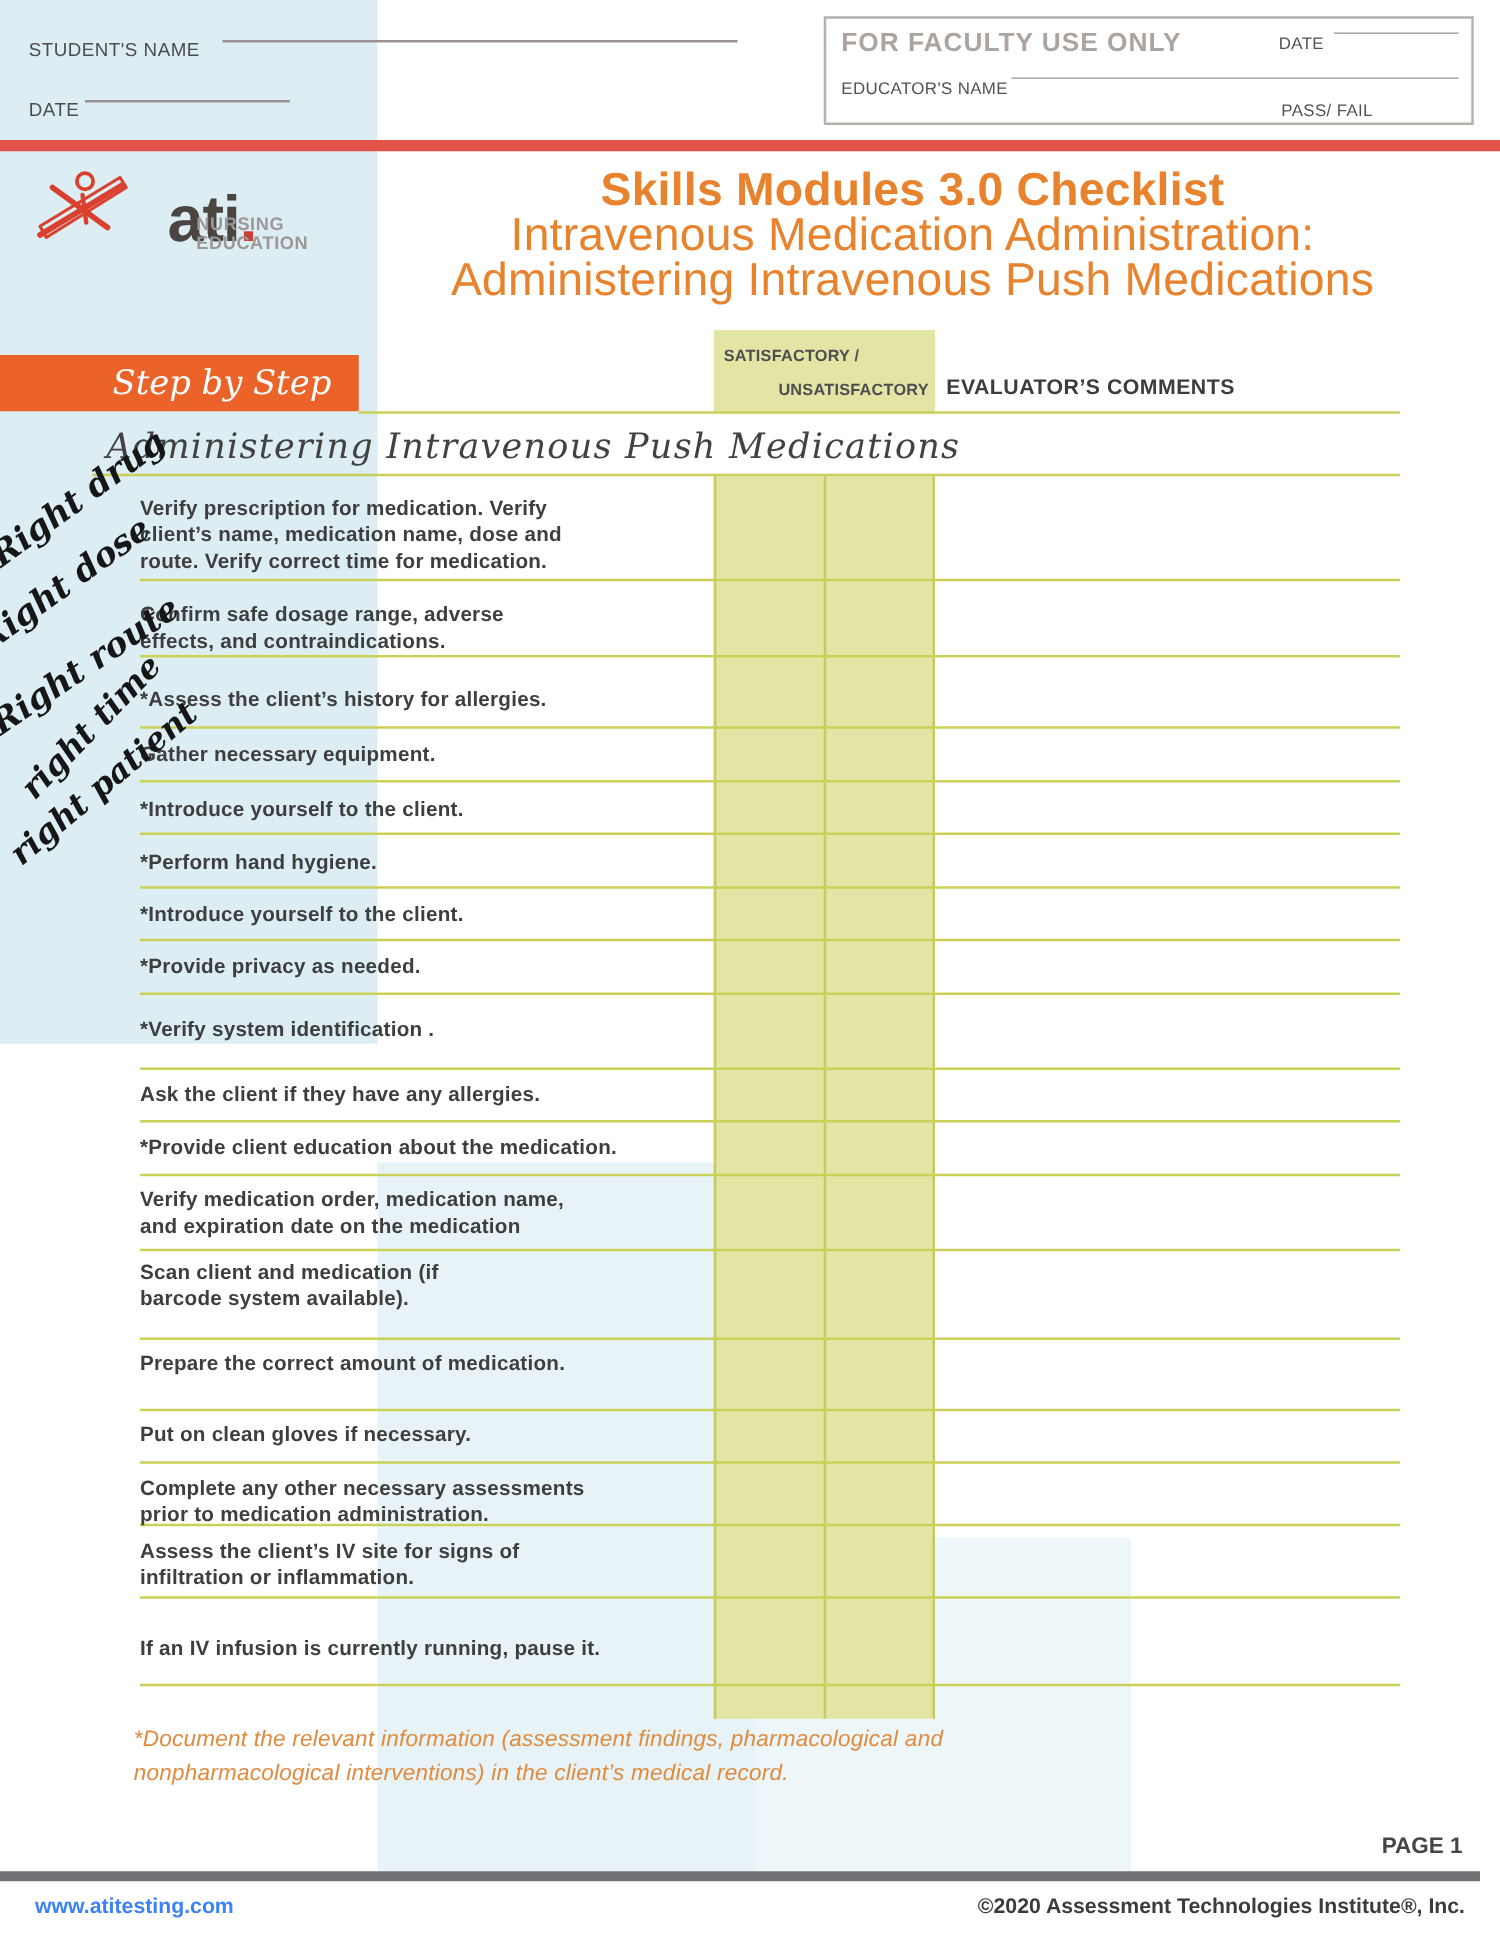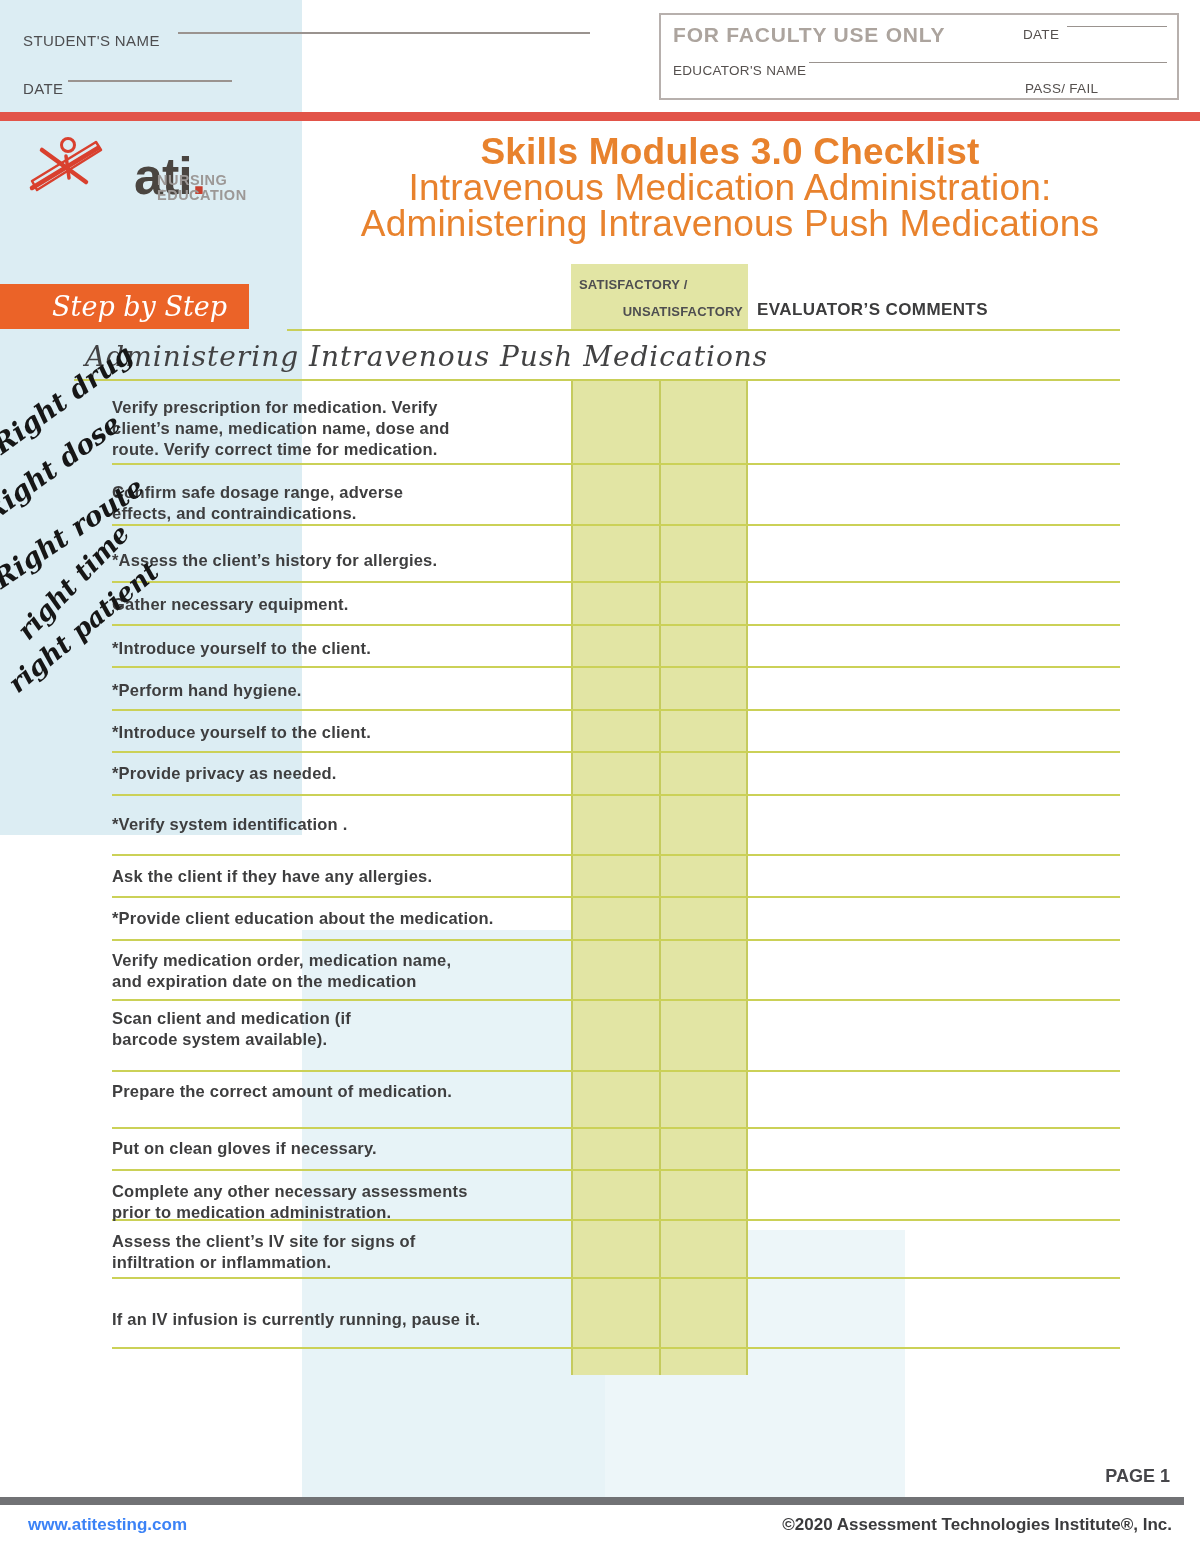--- a/index.html
+++ b/index.html
@@ -24,21 +24,21 @@
   .ati-word{position:absolute;left:62px;top:18px;font-size:52px;font-weight:700;
             color:#4a4540;letter-spacing:-1px;line-height:44px;margin-left:44px;}
   .ati-dot{color:#c8402f;}
   .ati-sub{position:absolute;left:129px;top:37px;font-size:14.5px;font-weight:700;
            color:#9c9896;letter-spacing:.5px;line-height:15px;}
   
   .doc-title{position:absolute;left:280px;top:134px;width:900px;text-align:center;
              color:#e8822d;line-height:36px;font-size:37px;letter-spacing:.2px;}
   .doc-title .t1{font-weight:700;}
   
-  .step-banner{position:absolute;left:0;top:284px;width:249px;height:45px;background:#eb6328;}
+  .step-banner{position:absolute;left:0;top:284px;width:287px;height:45px;background:#eb6328;}
   .step-banner span{display:block;text-align:right;padding-right:22px;line-height:45px;
                     color:#ffffff;font-family:"DejaVu Serif",serif;font-style:italic;font-size:27px;}
   .khaki-head{position:absolute;left:571px;top:264px;width:177px;height:66px;background:#e2e5a4;z-index:1;}
   .sat1{position:absolute;left:8px;top:13px;font-size:13px;font-weight:700;color:#4e4e50;letter-spacing:.2px;}
   .sat2{position:absolute;right:5px;top:40px;font-size:13px;font-weight:700;color:#4e4e50;letter-spacing:.2px;}
   .eval-label{position:absolute;left:757px;top:300px;font-size:17px;font-weight:700;
               color:#3c3c3d;letter-spacing:.4px;z-index:2;}
   .olive-line{position:absolute;height:2px;background:#c9cf58;z-index:2;}
   .section-heading{position:absolute;left:85px;top:340px;font-family:"DejaVu Serif",serif;
                    font-style:italic;font-size:28px;color:#424243;letter-spacing:1px;z-index:2;}
@@ -199,19 +199,21 @@
     </div>
 
   <div id="handwriting-layer" class="abs" style="left:0;top:0;width:260px;height:760px;z-index:5;">
       <div class="hw" style="left: -4px; top: 432px; font-size: 27px; transform: rotate(-36deg);">Right drug</div>
       <div class="hw" style="left: -14px; top: 500px; font-size: 27px; transform: rotate(-36deg);">Right dose</div>
       <div class="hw" style="left: -4px; top: 566px; font-size: 27px; transform: rotate(-34deg);">Right route</div>
       <div class="hw" style="left: 22px; top: 620px; font-size: 26px; transform: rotate(-46deg);">right time</div>
       <div class="hw" style="left: 12px; top: 672px; font-size: 26px; transform: rotate(-40deg);">right patient</div>
     </div>
 
+  <div class="footnote">*Document the relevant information (assessment findings, pharmacological and
+nonpharmacological interventions) in the client’s medical record.</div>
 
   <div class="page-num">PAGE 1</div>
   <div class="gray-bar"></div>
   <div class="site">www.atitesting.com</div>
   <div class="copyright">©2020 Assessment Technologies Institute®, Inc.</div>
 
 </div>
 
 </body></html>

